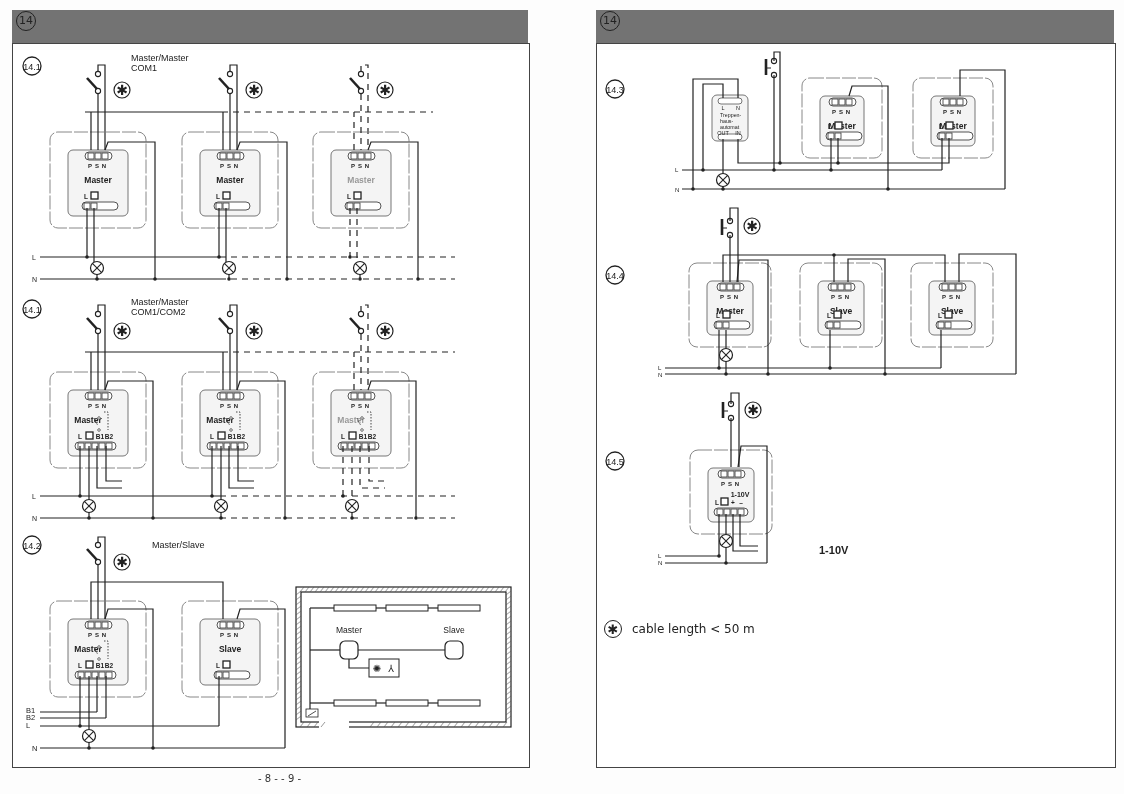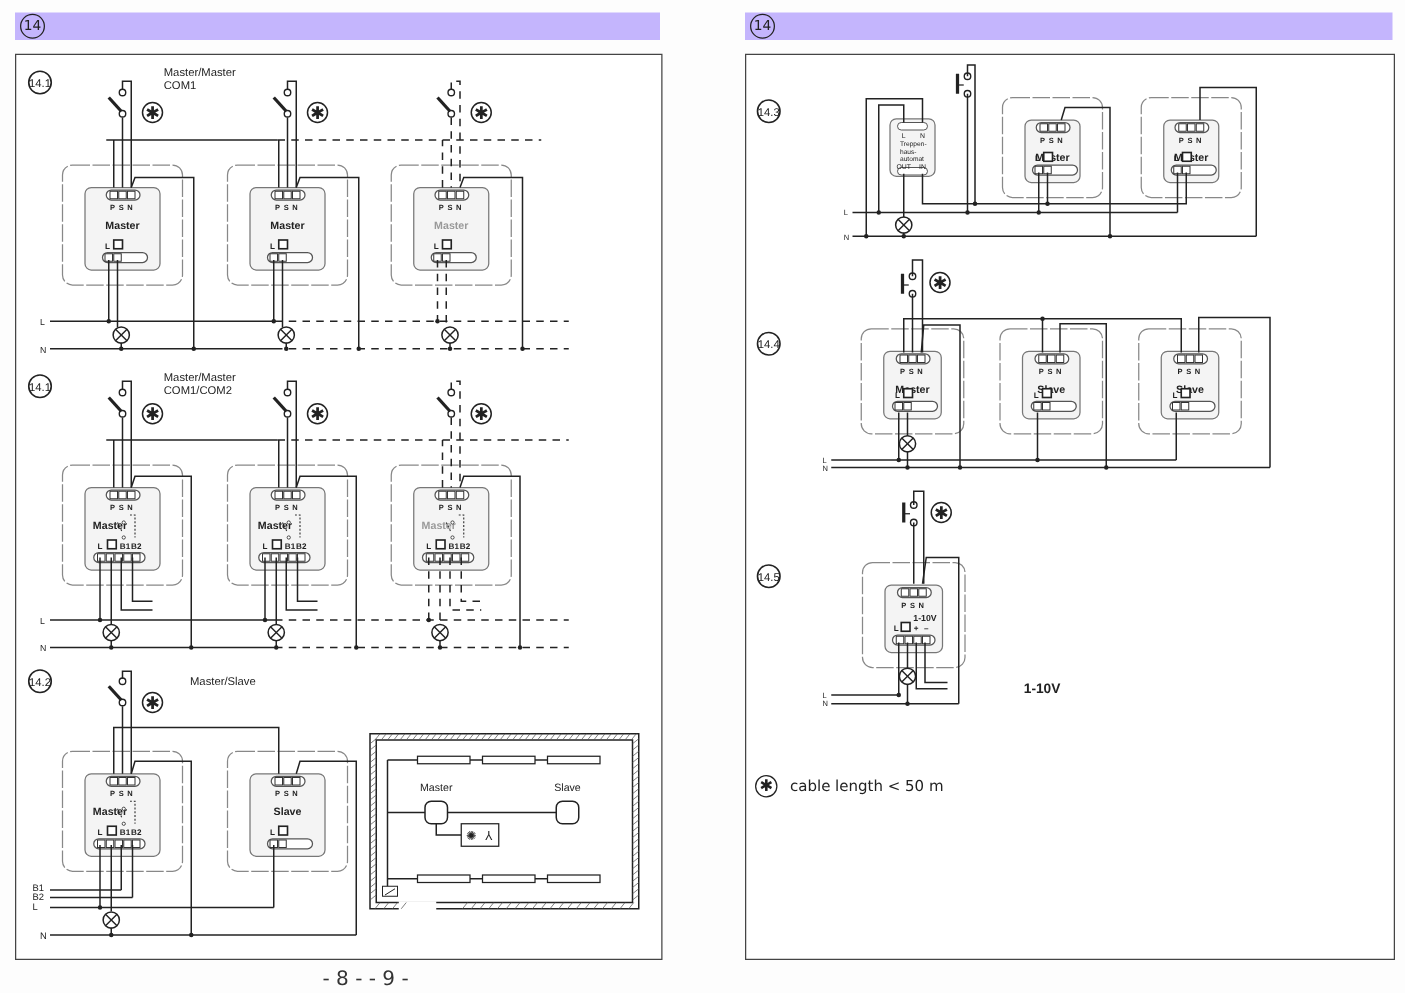--- a/index.html
+++ b/index.html
@@ -1,25 +1,25 @@
 <!DOCTYPE html>
 <html><head>
 <meta charset="utf-8">
 <style>
   html, body { margin:0; padding:0; background:#fdfdfd; }
   body { width:1124px; height:794px; position:relative; overflow:hidden; font-family:"Liberation Sans", sans-serif; color:#222; }
   .page { position:absolute; top:0; width:562px; height:794px; }
   .page.left { left:0; }
   .page.right { left:562px; }
-  .hdr { position:absolute; top:10px; height:22px; background:#c4b5fd; }
+  .hdr { position:absolute; top:10px; height:34px; background:#737373; }
   .hdr .num { position:absolute; left:4px; top:1px; width:18px; height:18px; border:1.3px solid #222; border-radius:50%; font-size:11px; line-height:18px; text-align:center; font-family:"DejaVu Sans", sans-serif; }
   .frame { position:absolute; border:1.3px solid #444; background:#fff; }
   svg { position:absolute; left:0; top:0; overflow:visible; }
   svg text { font-family:"Liberation Sans", sans-serif; }
-  .pg { position:absolute; top:773px; font-size:16px; color:#333; font-family:"DejaVu Sans", sans-serif; }
+  .pg { position:absolute; top:773px; font-size:10px; color:#333; font-family:"DejaVu Sans", sans-serif; }
   .legend { position:absolute; left:604px; top:619px; height:20px; display:flex; align-items:center; gap:10px; font-family:"DejaVu Sans", sans-serif; font-size:12px; color:#222; }
   .legend .ast { width:16px; height:16px; border:1.3px solid #222; border-radius:50%; font-size:13px; line-height:17px; text-align:center; }
 </style>
 </head>
 <body>
 
 <div class="page left">
   <div class="hdr" style="left:12px; width:516px;">
     <div class="num">14</div>
   </div>

